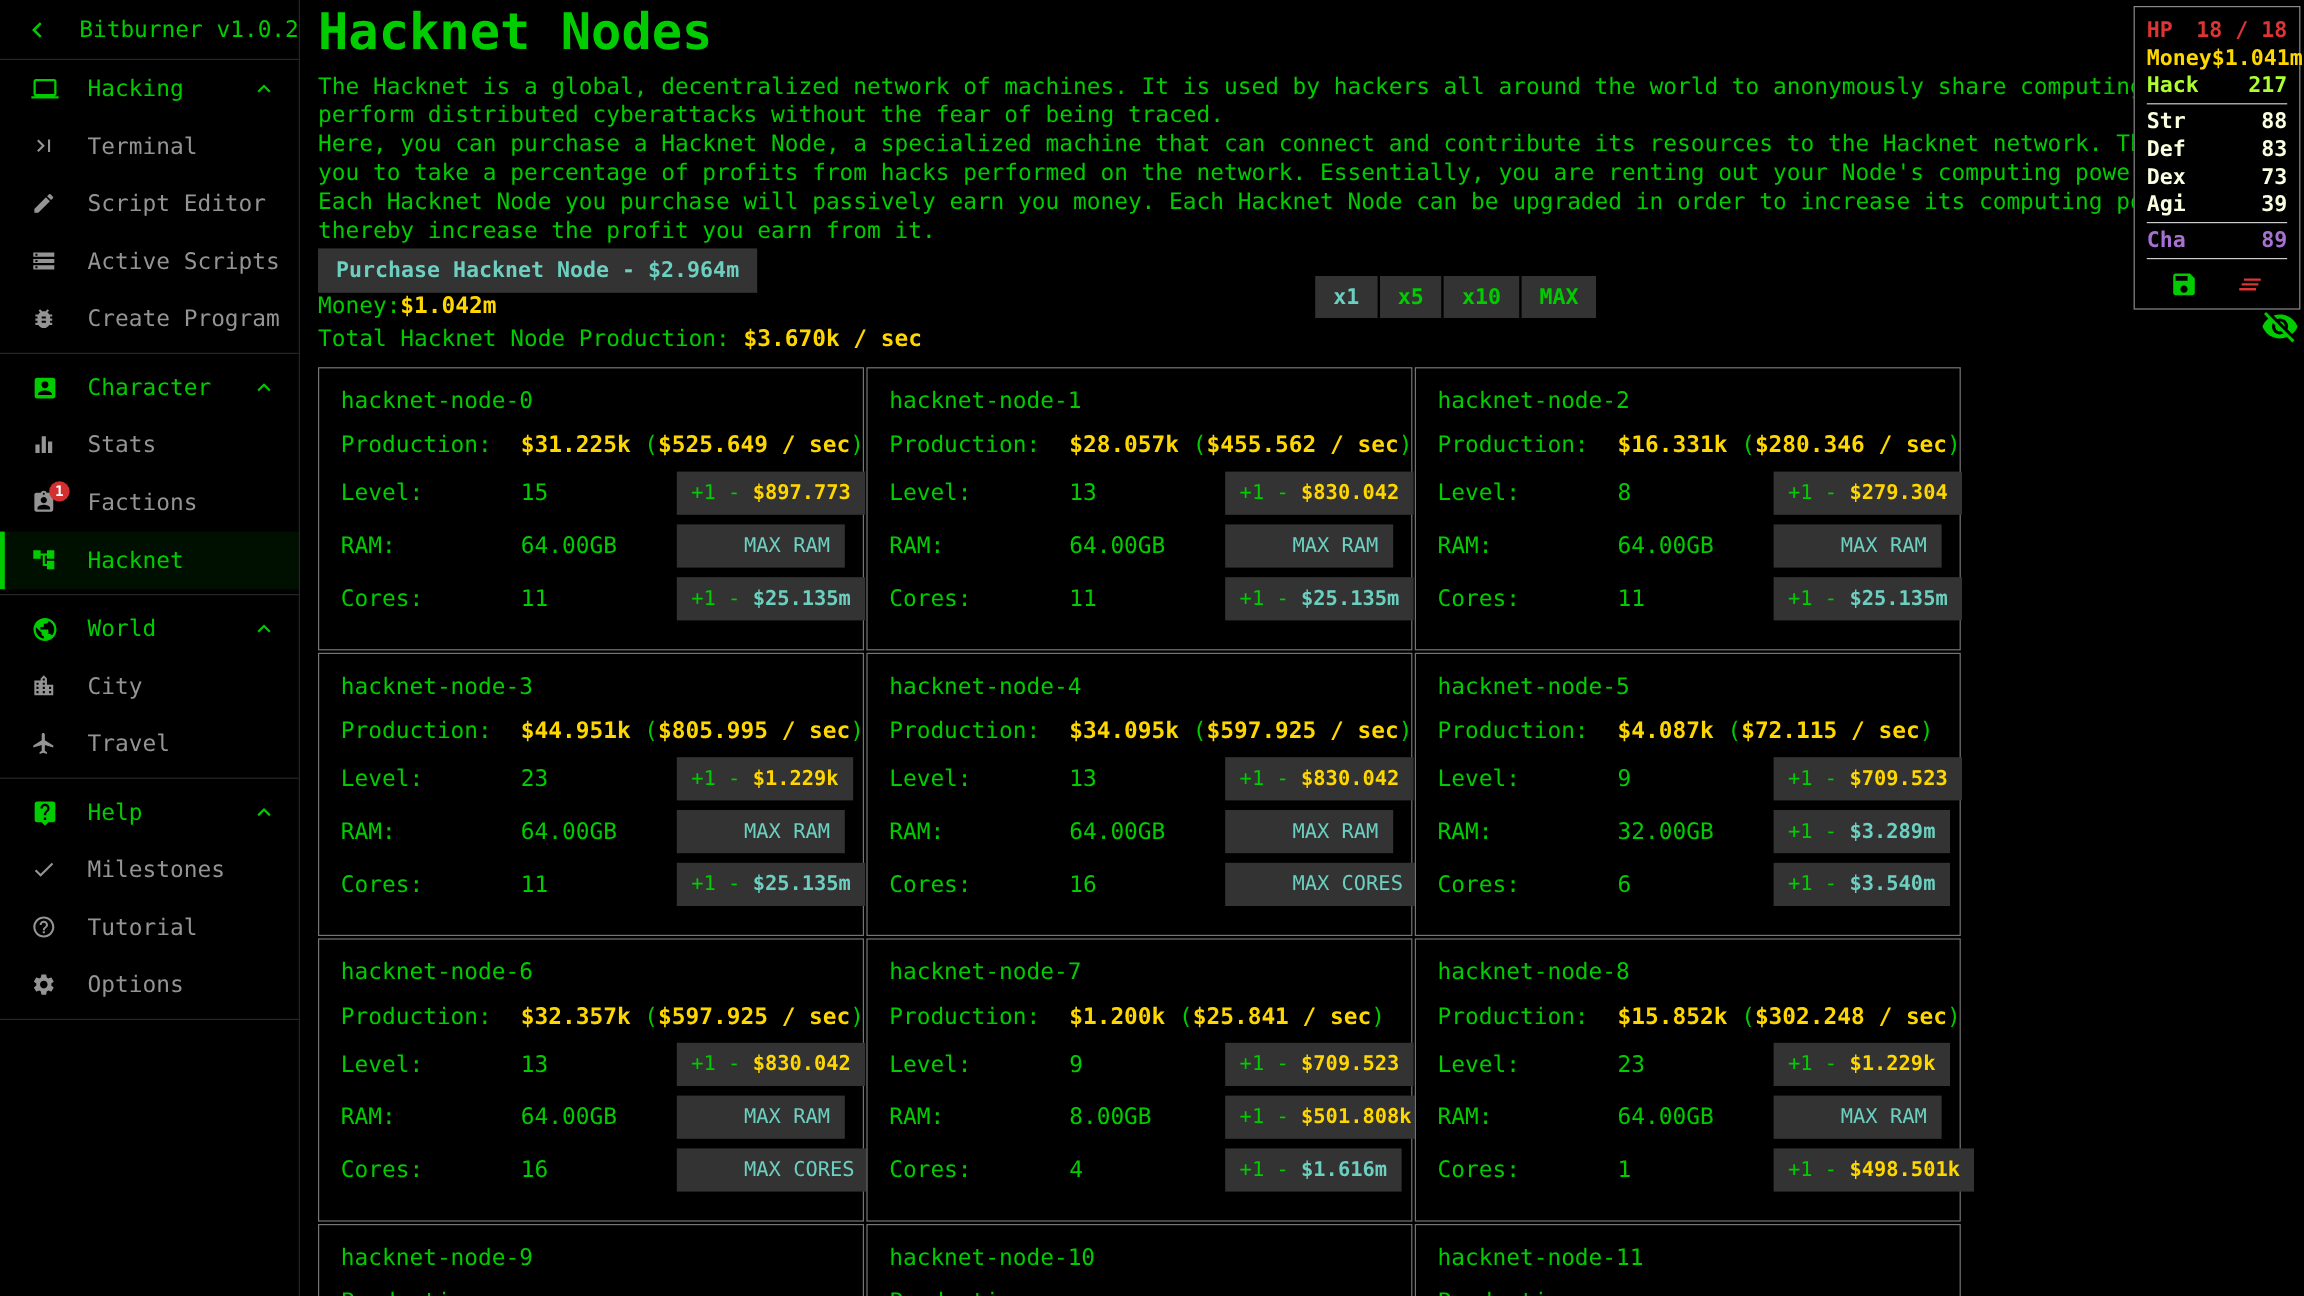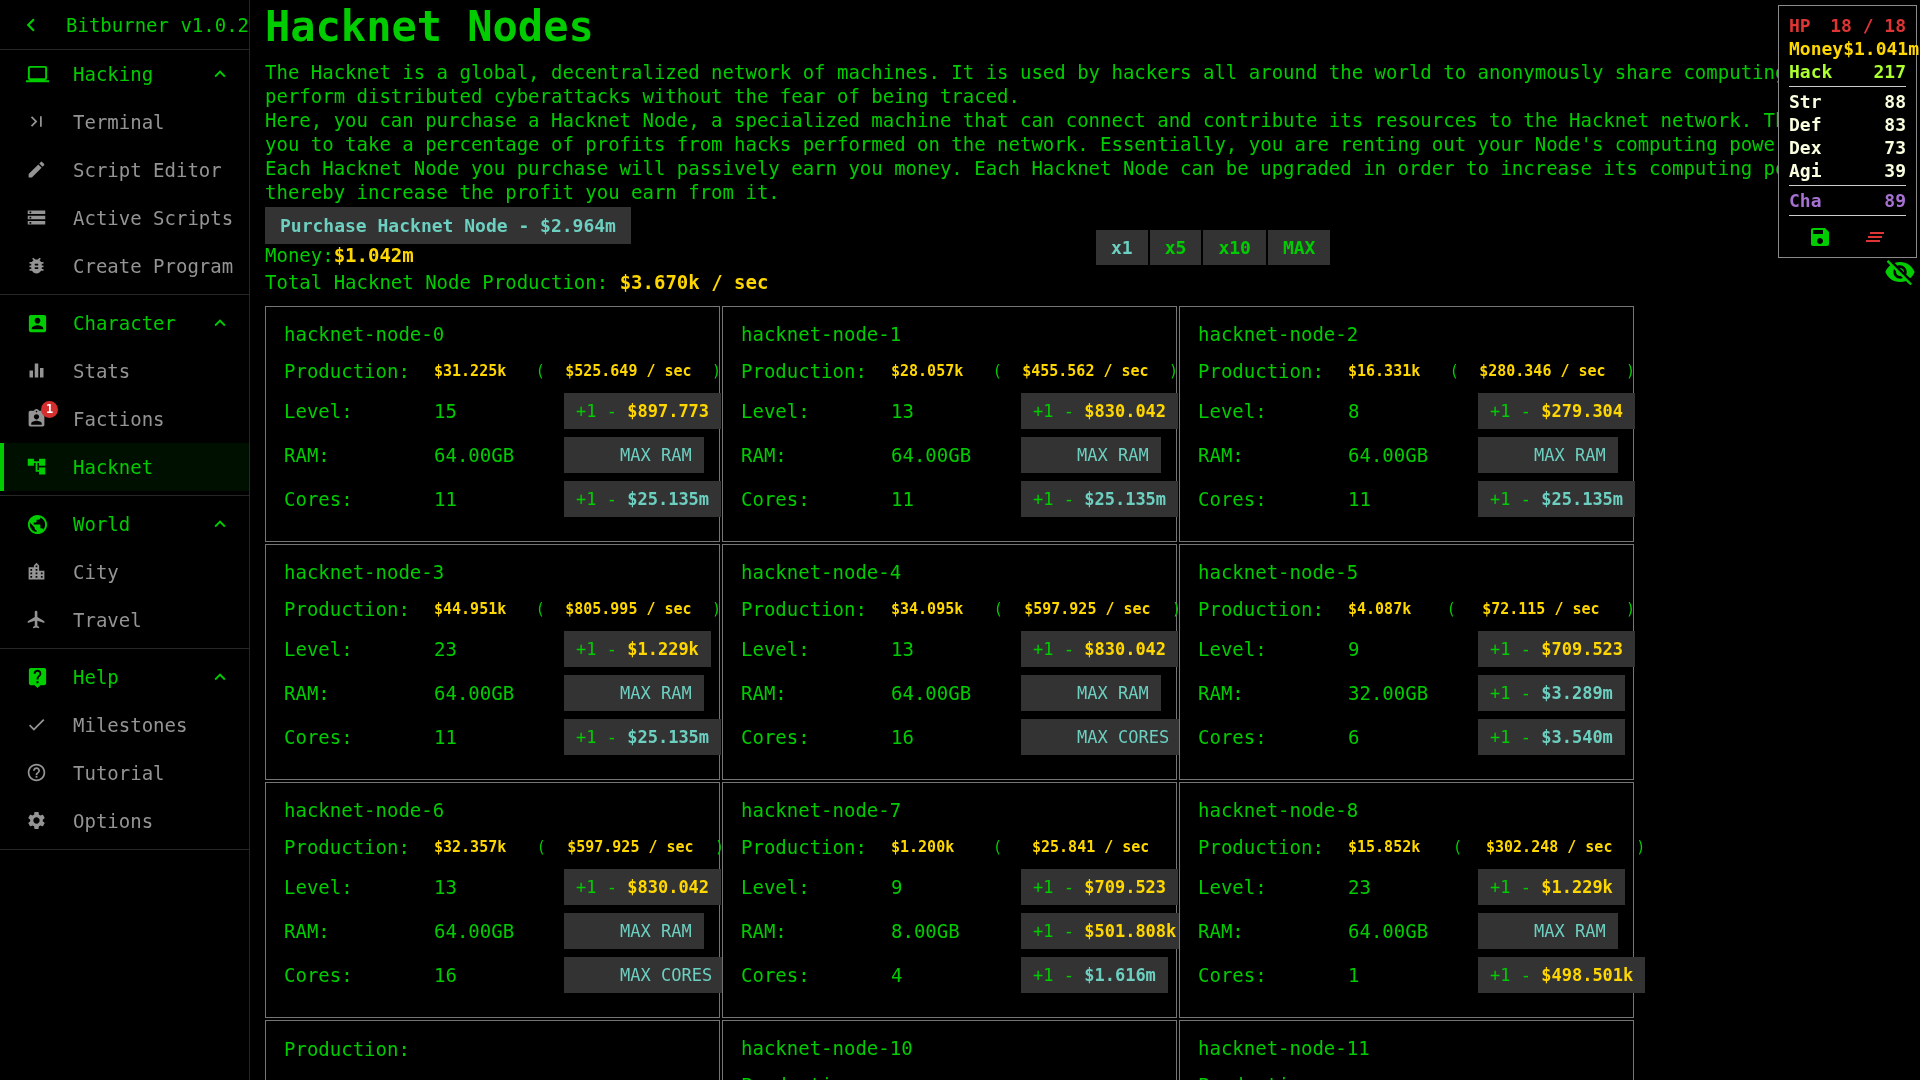--- a/index.html
+++ b/index.html
@@ -58,21 +58,21 @@
   .mbtn.selected{color:var(--teal);}
 
   
   .nodes{margin-top:13px;display:flex;flex-wrap:wrap;gap:2px;width:1374px;}
   .card{width:455px;height:236px;border:1px solid var(--cardborder);padding:10px 18px;background:#000;}
   .card-name{color:var(--primary);font-size:19px;margin:6px 0 8px 0;}
   .cgrid{display:grid;grid-template-columns:150px 130px 1fr;align-items:center;}
   .cgrid > *{min-height:44px;display:flex;align-items:center;}
   .cgrid .prow{min-height:36px;}
   .lbl,.val{color:var(--primary);font-size:19px;}
-  .prodval{grid-column:2/4;font-size:15px;justify-content:space-between;}
+  .prodval{grid-column:2/4;font-size:19px;}
   .nbtn{background:var(--btnbg);border:none;font-family:inherit;font-size:17px;padding:8px 12px;cursor:pointer;white-space:nowrap;}
   .nbtn .act{color:var(--primary);}
   .nbtn .cost-y{color:var(--money);font-weight:bold;}
   .nbtn .cost-t{color:var(--teal);font-weight:bold;}
   .nbtn .maxlbl{color:var(--teal);padding-left:44px;}
 
   
   .overview{position:absolute;left:1778px;top:5px;width:139px;border:1px solid #8a8a8a;background:#000;padding:8px 10px 4px 10px;}
   .ov-row{display:flex;justify-content:space-between;font-size:18px;line-height:23px;font-weight:bold;}
   .ov-divider{border-top:1px solid #cccccc;margin:3px 0;}
@@ -500,20 +500,21 @@
             <button class="nbtn"><span class="maxlbl">MAX RAM</span></button>
           </span>
           <span class="lbl">Cores:</span>
           <span class="val">1</span>
           <span>
             <button class="nbtn"><span class="act">+1 -</span> <span class="cost-y">$498.501k</span></button>
           </span>
         </div>
       </div>
       <div class="card">
+        <div class="card-name">hacknet-node-9</div>
         <div class="cgrid">
           <span class="lbl prow">Production:</span>
           <span class="prodval prow"></span>
         </div>
       </div>
       <div class="card">
         <div class="card-name">hacknet-node-10</div>
         <div class="cgrid">
           <span class="lbl prow">Production:</span>
           <span class="prodval prow"></span>

